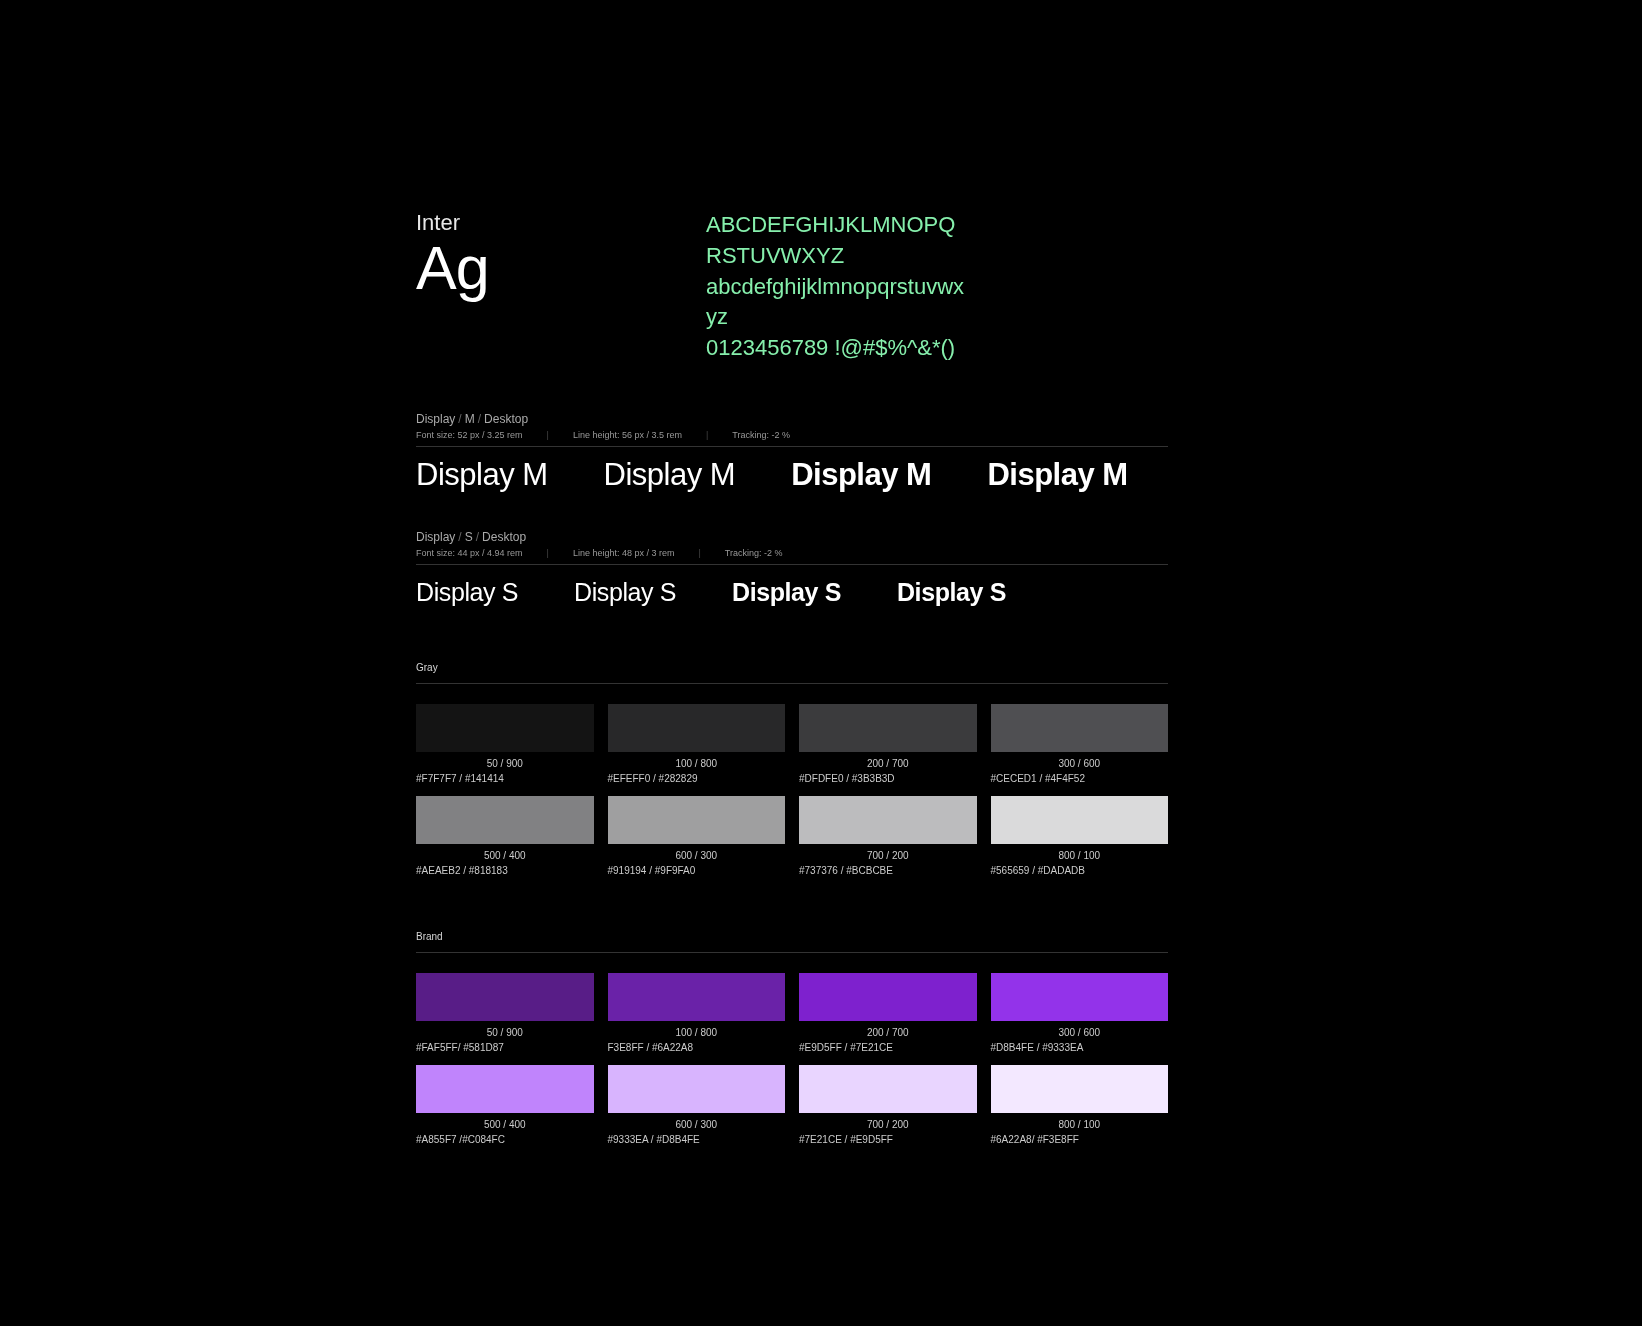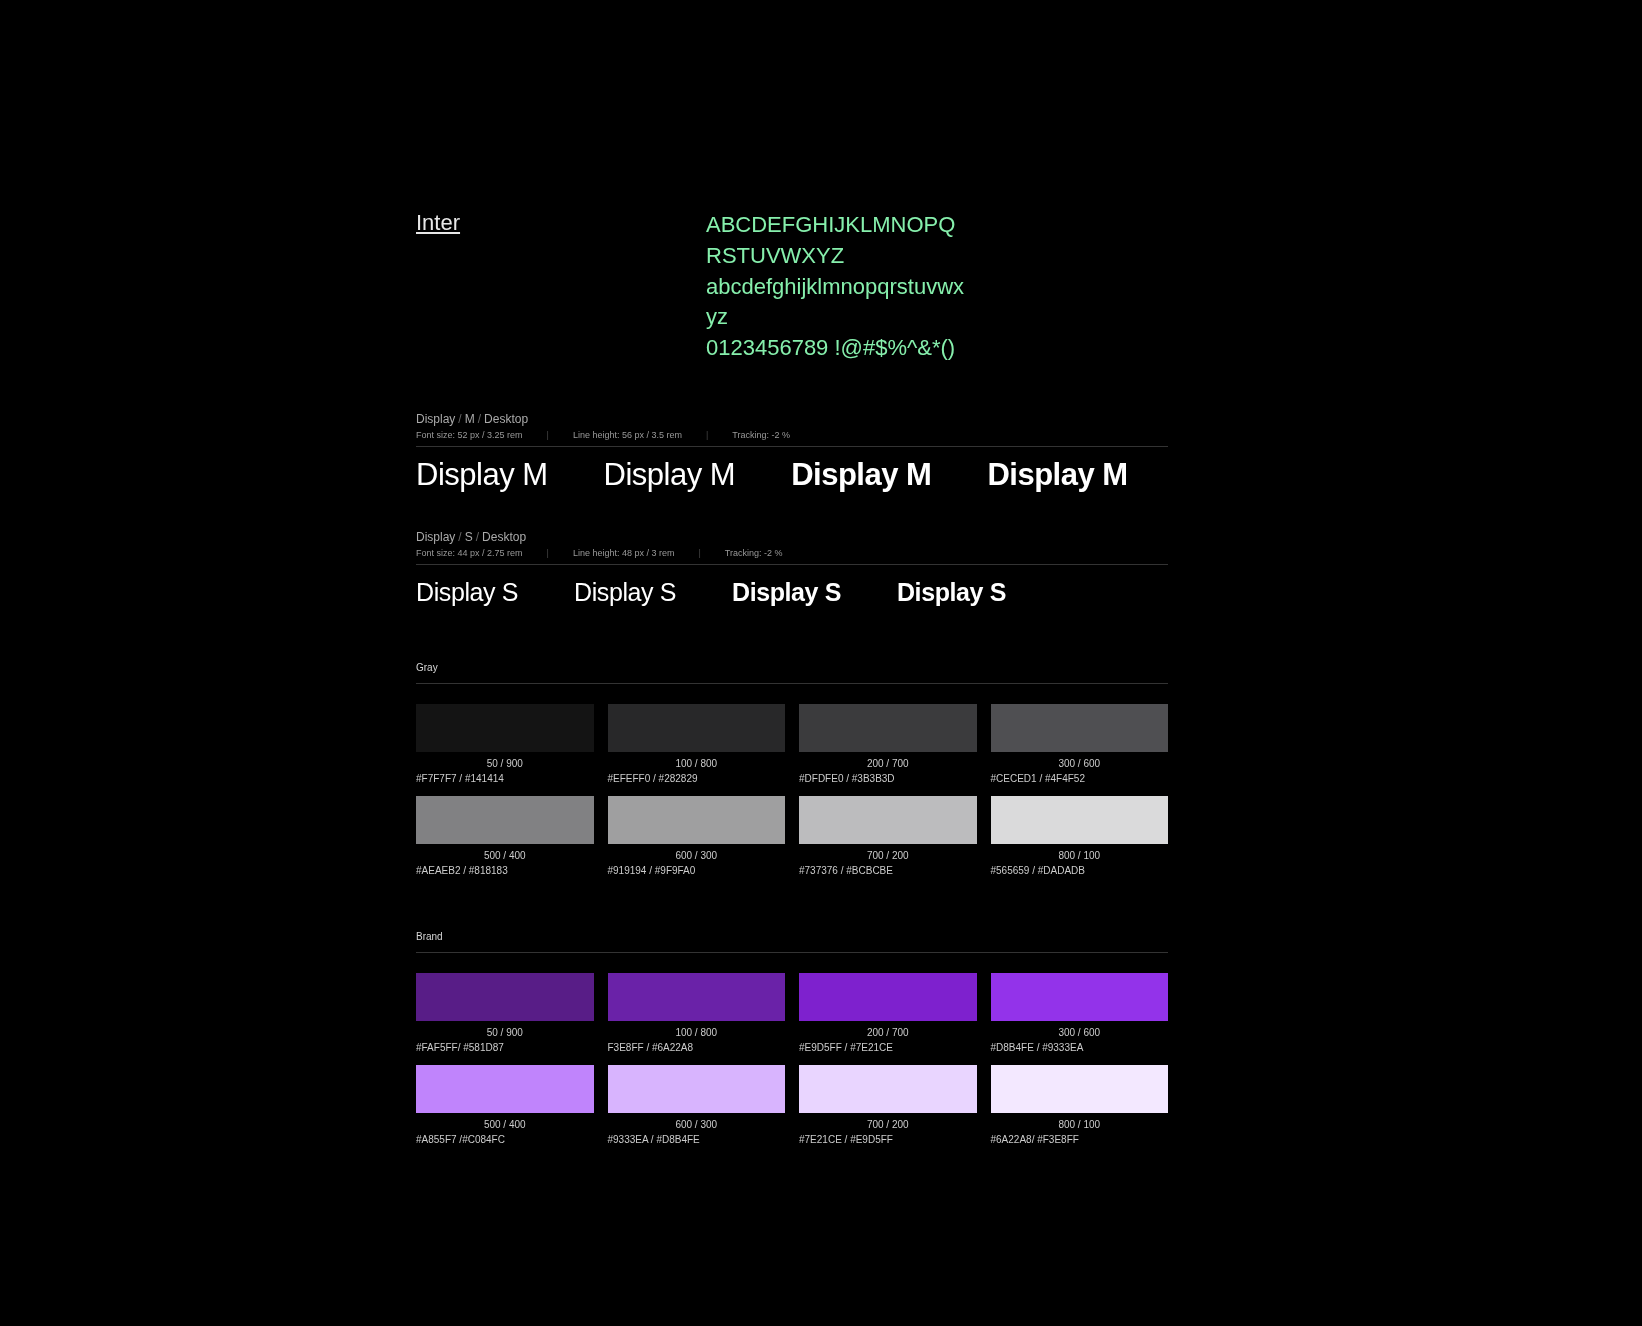--- a/index.html
+++ b/index.html
@@ -25,21 +25,20 @@
       margin-bottom: 48px;
     }
     .font-name-block {
       flex: 0 0 250px;
     }
     .font-name {
       font-size: 22px;
       font-weight: 400;
       color: #e7e7e7;
       margin-bottom: 2px;
-      text-decoration: underline;
     }
     .font-specimen {
       font-size: 61px;
       font-weight: 400;
       color: #fff;
       letter-spacing: -1px;
       line-height: 1;
     }
     .alphabet-block {
       flex: 1;
@@ -140,20 +139,21 @@
     }
   </style>
 </head>
 <body>
 
 <div class="container">
 
   <div class="font-header">
     <div class="font-name-block">
       <div class="font-name">Inter</div>
+      <div class="font-specimen">Ag</div>
     </div>
     <div class="alphabet-block">
       <div>ABCDEFGHIJKLMNOPQRSTUVWXYZ</div>
       <div>abcdefghijklmnopqrstuvwxyz</div>
       <div>0123456789 !@#$%^&amp;*()</div>
     </div>
   </div>
 
   <div class="type-section">
     <div class="type-breadcrumb">
@@ -173,21 +173,21 @@
       <div class="display-m w-semibold">Display M</div>
       <div class="display-m w-bold">Display M</div>
     </div>
   </div>
 
   <div class="type-section">
     <div class="type-breadcrumb">
       <span>Display</span><span class="sep">/</span><span>S</span><span class="sep">/</span><span>Desktop</span>
     </div>
     <div class="type-meta-row">
-      <span class="meta-item">Font size: 44 px / 2.75 rem</span>
+      <span class="meta-item">Font size: 44 px / 4.94 rem</span>
       <span class="vsep">|</span>
       <span class="meta-item">Line height: 48 px / 3 rem</span>
       <span class="vsep">|</span>
       <span class="meta-item">Tracking: -2 %</span>
     </div>
     <hr class="type-divider">
     <div class="type-samples">
       <div class="display-s w-regular">Display S</div>
       <div class="display-s w-medium">Display S</div>
       <div class="display-s w-semibold">Display S</div>

